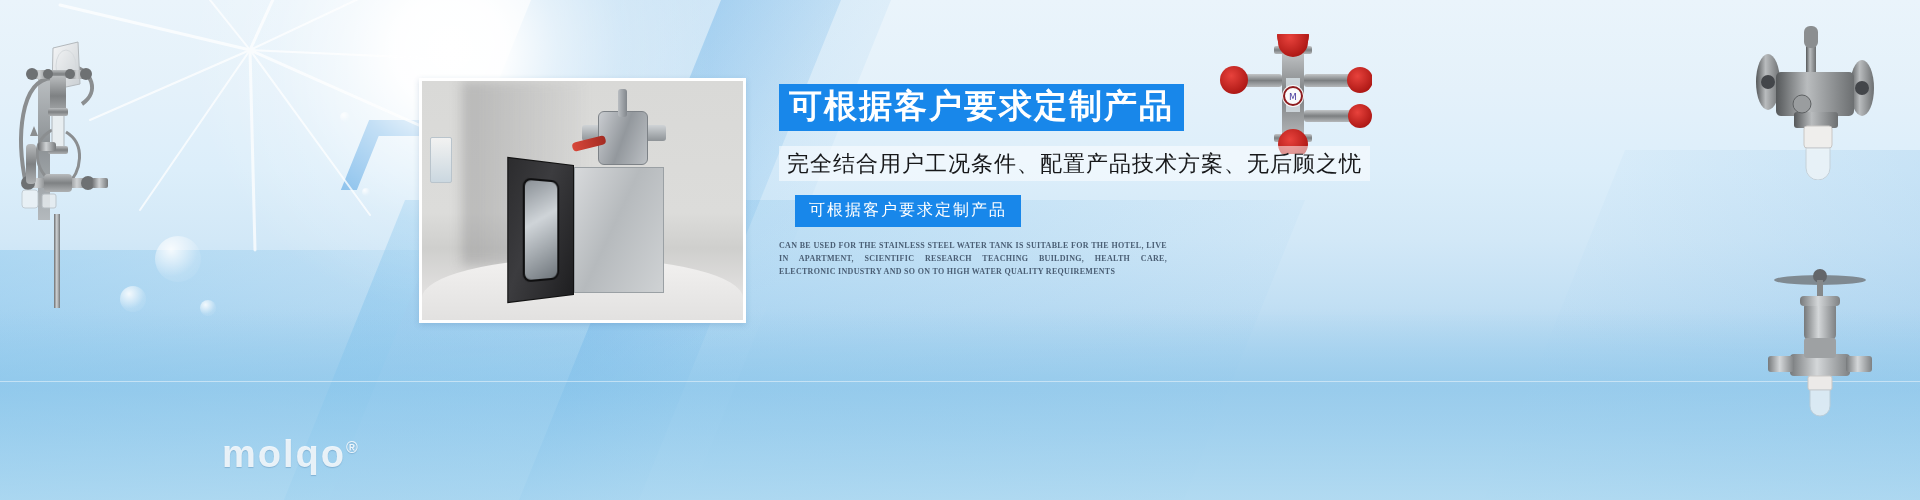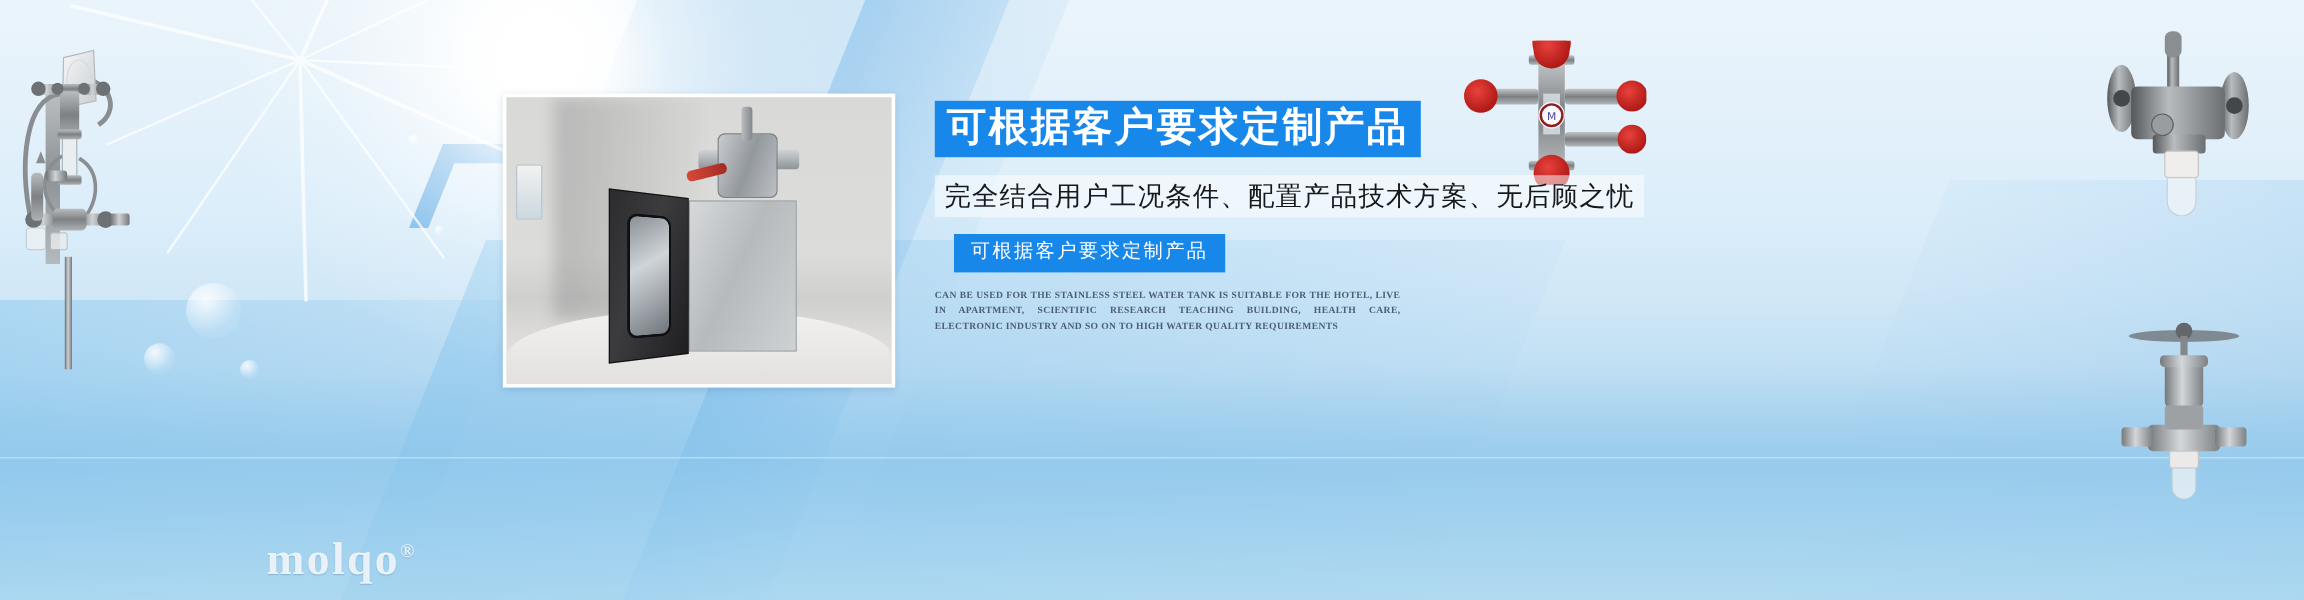--- a/index.html
+++ b/index.html
@@ -248,22 +248,22 @@
     letter-spacing:.3px;
     color:#4a5e74;
     text-transform:uppercase;
     text-align:justify;
     font-weight:bold;
   }
 
   
   .watermark{
     position:absolute;
-    left:222px; bottom:12px;
-    font-family:Liberation Serif, serif;
+    left:222px; bottom:24px;
+    font-family:Liberation Sans, sans-serif;
     font-size:38px;
     font-weight:700;
     letter-spacing:2px;
     color:rgba(255,255,255,.82);
     text-shadow:0 1px 1px rgba(90,140,180,.45);
     user-select:none;
   }
   .watermark sup{ font-size:16px; vertical-align:super; }
 </style>
 </head>

